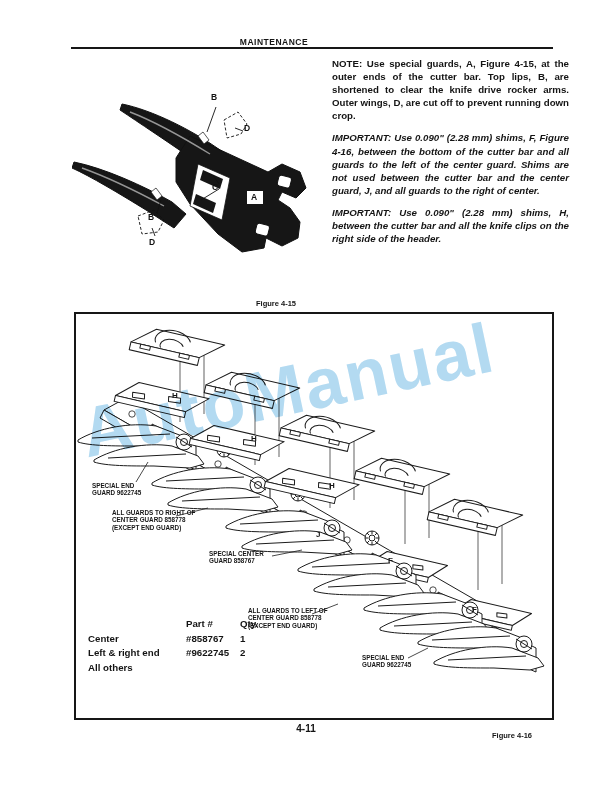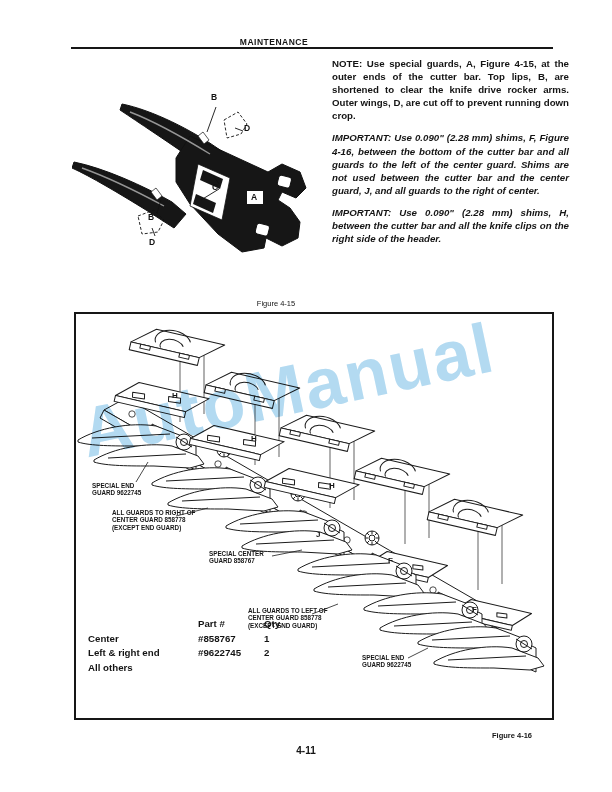--- a/index.html
+++ b/index.html
@@ -14,43 +14,43 @@
   
   .right-col{position:absolute;left:332px;top:57px;width:237px;text-align:justify}
   .right-col p{margin:0 0 9px 0;font-size:9.7px;line-height:13.1px;font-weight:700;white-space:normal}
   .right-col p.imp{font-style:italic}
 
   
   .fig415{position:absolute;left:72px;top:76px;width:240px;height:222px}
   .fig415 svg{position:absolute;left:0;top:0}
   .flabel{position:absolute;font-size:8.5px;font-weight:700;color:#111}
   .fig415-caption{position:absolute;left:238px;top:299px;width:76px;text-align:center;
-                  font-size:7.5px;font-weight:400}
+                  font-size:7.5px;font-weight:700}
 
   
   .figbox{position:absolute;left:74px;top:312px;width:476px;height:404px;border:2px solid #161616;background:#fff}
   .figbox svg.diagram{position:absolute;left:0;top:0}
   .watermark{position:absolute;left:6px;top:80px;font-size:70px;font-weight:700;
              letter-spacing:2px;color:#b3daf1;transform:rotate(-12deg);transform-origin:0 50%;
              white-space:nowrap;mix-blend-mode:multiply;pointer-events:none}
   .callout{position:absolute;font-size:6.3px;line-height:7.3px;font-weight:700;
            white-space:pre-line;color:#151515}
   .plabel{position:absolute;font-size:8px;font-weight:700;color:#151515}
 
   
   .gtable{position:absolute;left:12px;top:303px;width:238px;color:#141414}
   .gt-title{font-size:12.5px;font-weight:700;margin:0 0 2px 30px;letter-spacing:.2px}
-  .gt-head,.gt-row{display:grid;grid-template-columns:96px 52px 80px;column-gap:14px}
+  .gt-head,.gt-row{display:grid;grid-template-columns:96px 52px 80px;column-gap:2px}
   .gt-head span,.gt-row span{font-size:9.7px;font-weight:700;line-height:14.5px}
   .qty-multi{white-space:pre-line}
 
   
   .fig416-caption{position:absolute;left:472px;top:731px;width:80px;text-align:center;
                   font-size:7.5px;font-weight:700}
-  .page-num{position:absolute;left:272px;top:745px;width:68px;text-align:center;
+  .page-num{position:absolute;left:272px;top:723px;width:68px;text-align:center;
             font-size:10px;font-weight:700}
 </style>
 </head>
 <body>
 
 <div class="page">
 
   <div class="header-title">MAINTENANCE</div>
   <div class="header-rule"></div>
 

